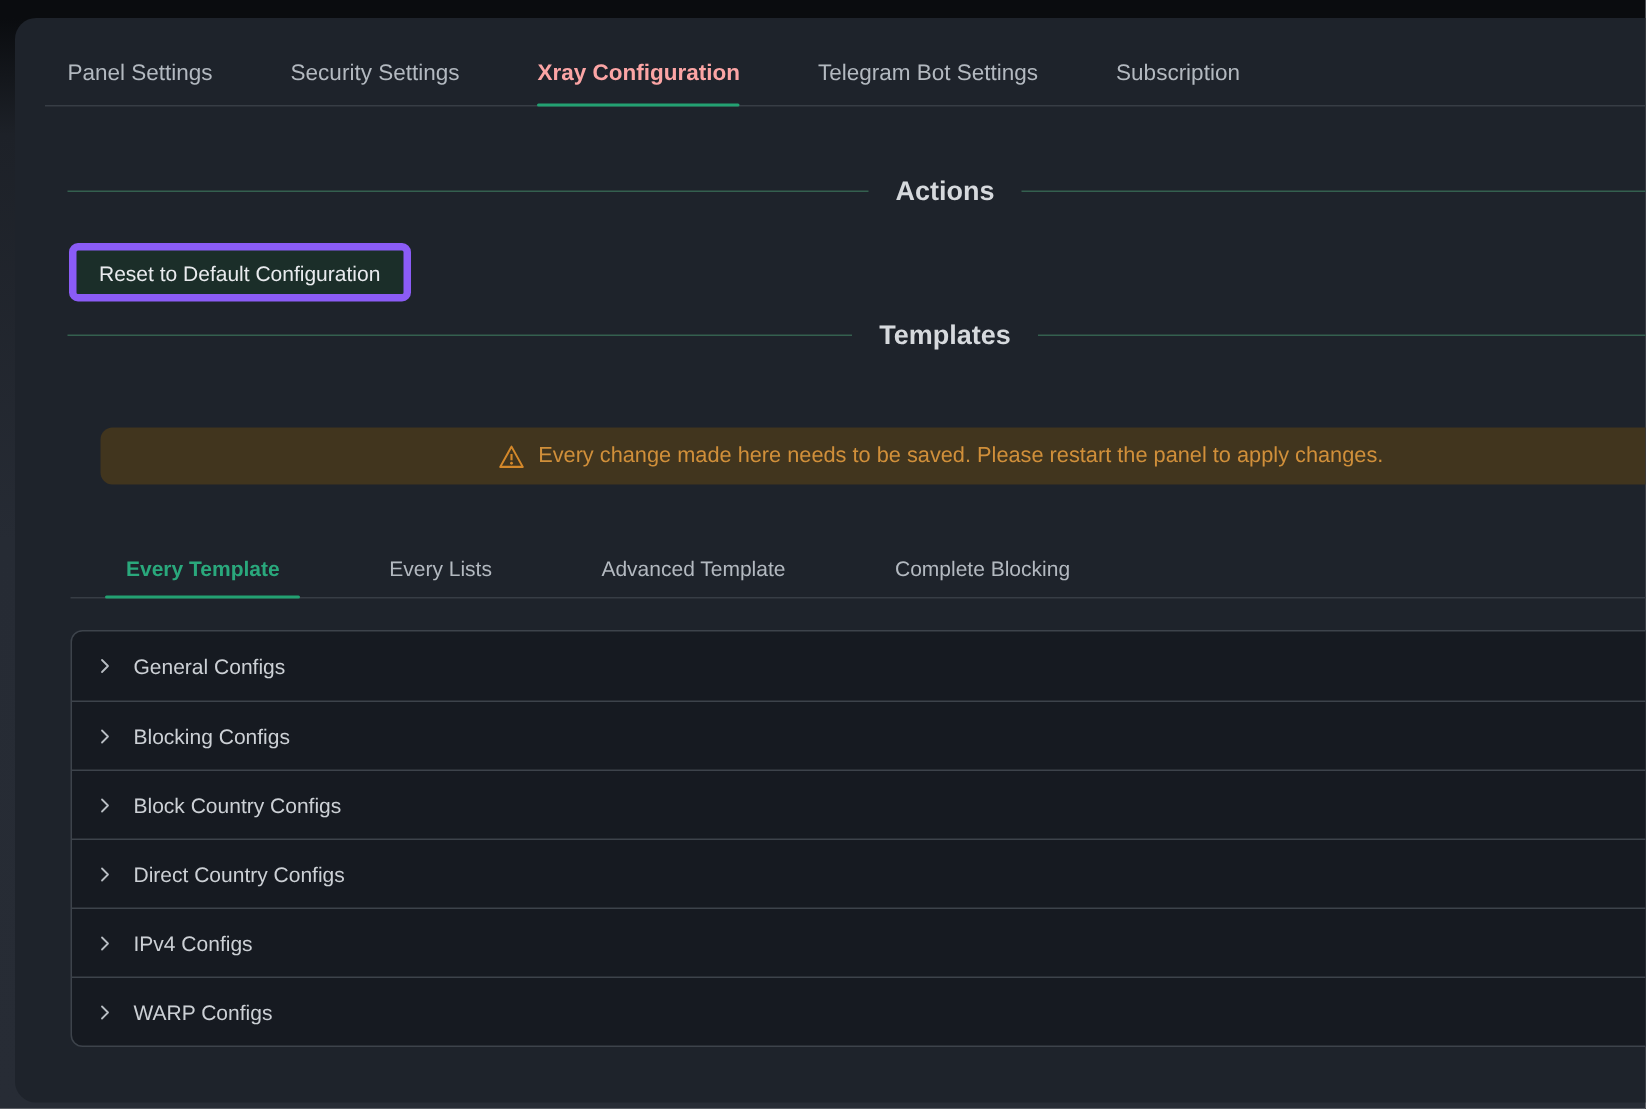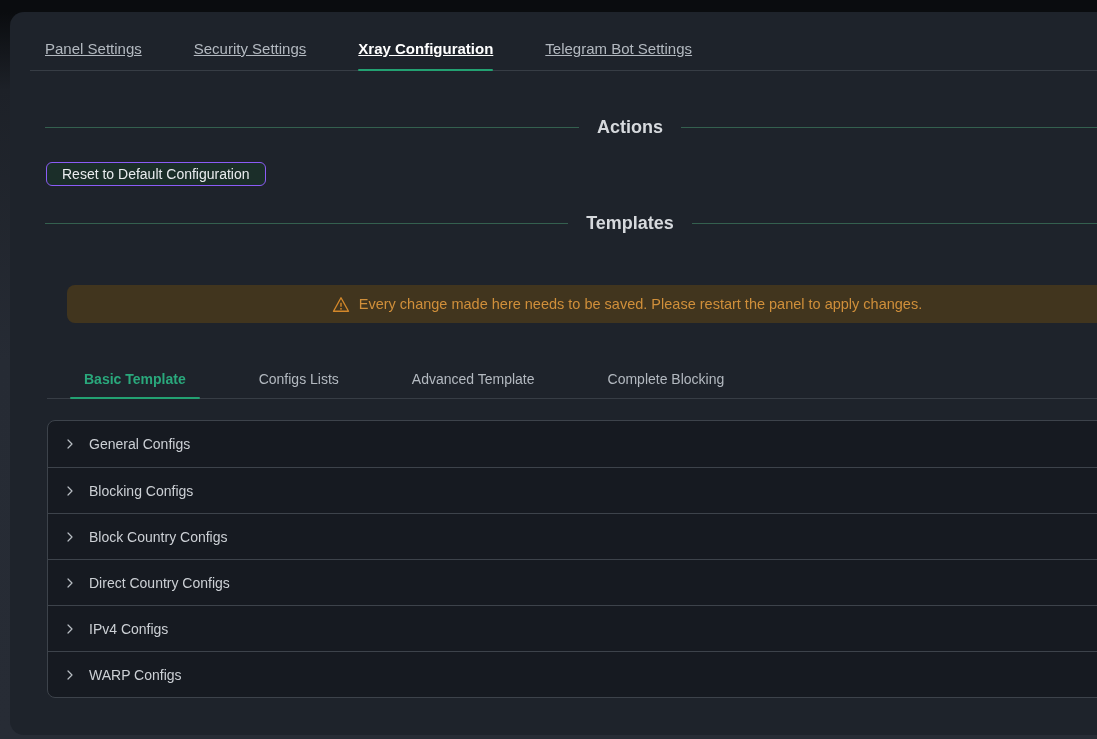--- a/index.html
+++ b/index.html
@@ -20,44 +20,43 @@
   .tabs-bar {
     position:absolute; left:20px; right:-160px; top:15px; height:44px;
     display:flex; align-items:stretch;
     border-bottom:1px solid #373d45;
     padding-left:15px;
   }
   .tab {
     position:relative; display:flex; align-items:center;
     margin-right:52px; font-size:15px; color:#b3b9c0; cursor:pointer;
     white-space:nowrap;
-    text-decoration:underline;
   }
-  .tab.active { color:#ffffff; font-weight:600; }
+  .tab.active { color:#fca5a5; font-weight:600; }
   .tab.active::after {
     content:""; position:absolute; left:0; right:0; bottom:-1px;
     height:2px; background:#23a172; border-radius:2px;
   }
   
   .divider {
     position:absolute; left:35px; width:1170px; height:24px;
     display:flex; align-items:center;
   }
   .divider .line { flex:1; height:1px; background:#34604f; }
   .divider .title {
     padding:0 18px; font-size:18px; font-weight:700; color:#d6d9dd;
     white-space:nowrap;
   }
   .divider.actions-divider { top:103px; }
   .divider.templates-divider { top:199px; }
   
   .reset-btn {
-    position:absolute; left:36px; top:150px; height:24px;
+    position:absolute; left:36px; top:150px; height:39px;
     padding:0 15px; font-family:inherit; font-size:14px; color:#e9ebee;
-    background:#1b2e29; border:1px solid #8b5cf6; border-radius:6px;
+    background:#1b2e29; border:5px solid #8b5cf6; border-radius:6px;
     cursor:pointer; display:flex; align-items:center;
   }
   
   .alert {
     position:absolute; left:57px; top:273px; width:1120px; height:38px;
     background:#41351e; border-radius:8px;
     display:flex; align-items:center; justify-content:center;
     color:#d08f3a; font-size:14.5px;
   }
   .alert .warn-icon { display:inline-flex; margin-right:9px; color:#d4882a; }
@@ -96,20 +95,21 @@
 </head>
 <body>
 
 <div class="card">
 
   <div class="tabs-bar">
     <div class="tab">Panel Settings</div>
     <div class="tab">Security Settings</div>
     <div class="tab active">Xray Configuration</div>
     <div class="tab">Telegram Bot Settings</div>
+    <div class="tab">Subscription</div>
   </div>
 
   <div class="divider actions-divider">
     <span class="line"></span>
     <span class="title">Actions</span>
     <span class="line"></span>
   </div>
 
   <button class="reset-btn">Reset to Default Configuration</button>
 
@@ -124,22 +124,22 @@
       <svg width="18" height="17" viewBox="0 0 24 22">
         <path d="M12 2 L22 20 H2 Z" fill="none" stroke="currentColor" stroke-width="1.8" stroke-linejoin="round"></path>
         <line x1="12" y1="8.5" x2="12" y2="14" stroke="currentColor" stroke-width="1.9"></line>
         <circle cx="12" cy="16.8" r="1.25" fill="currentColor"></circle>
       </svg>
     </span>
     <span>Every change made here needs to be saved. Please restart the panel to apply changes.</span>
   </div>
 
   <div class="subtabs-bar">
-    <div class="sub-tab active">Basic Template</div>
-    <div class="sub-tab">Configs Lists</div>
+    <div class="sub-tab active">Every Template</div>
+    <div class="sub-tab">Every Lists</div>
     <div class="sub-tab">Advanced Template</div>
     <div class="sub-tab">Complete Blocking</div>
   </div>
 
   <div class="collapse">
     <div class="c-row">
       <span class="chev">
         <svg width="12" height="12" viewBox="0 0 24 24">
             <path d="M8 4l8 8-8 8" fill="none" stroke="currentColor" stroke-width="2.4" stroke-linecap="round" stroke-linejoin="round"></path>
           </svg>

